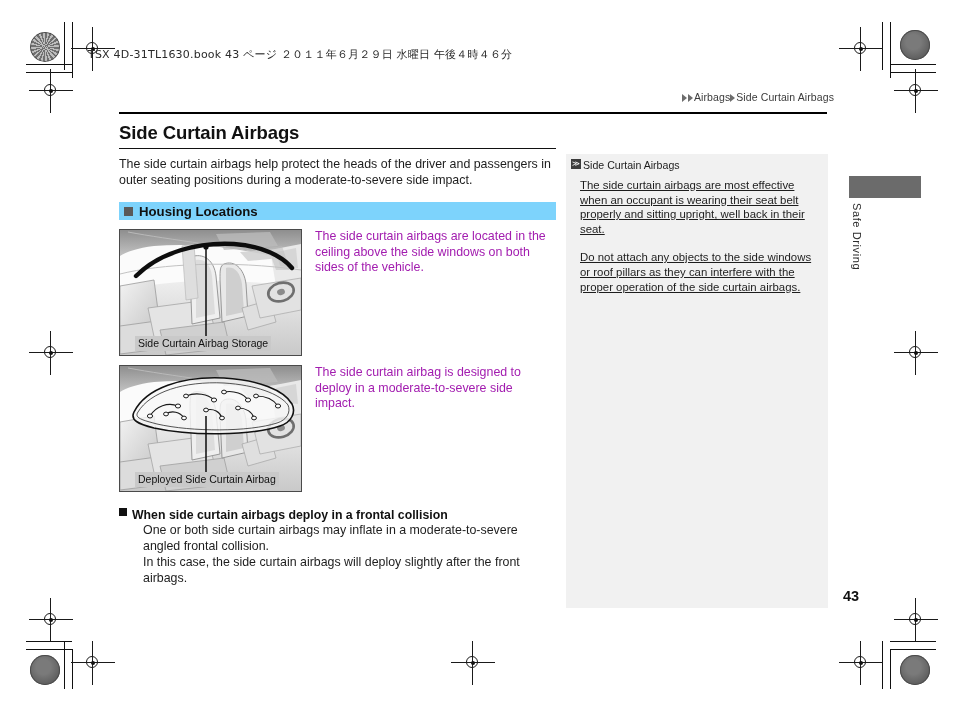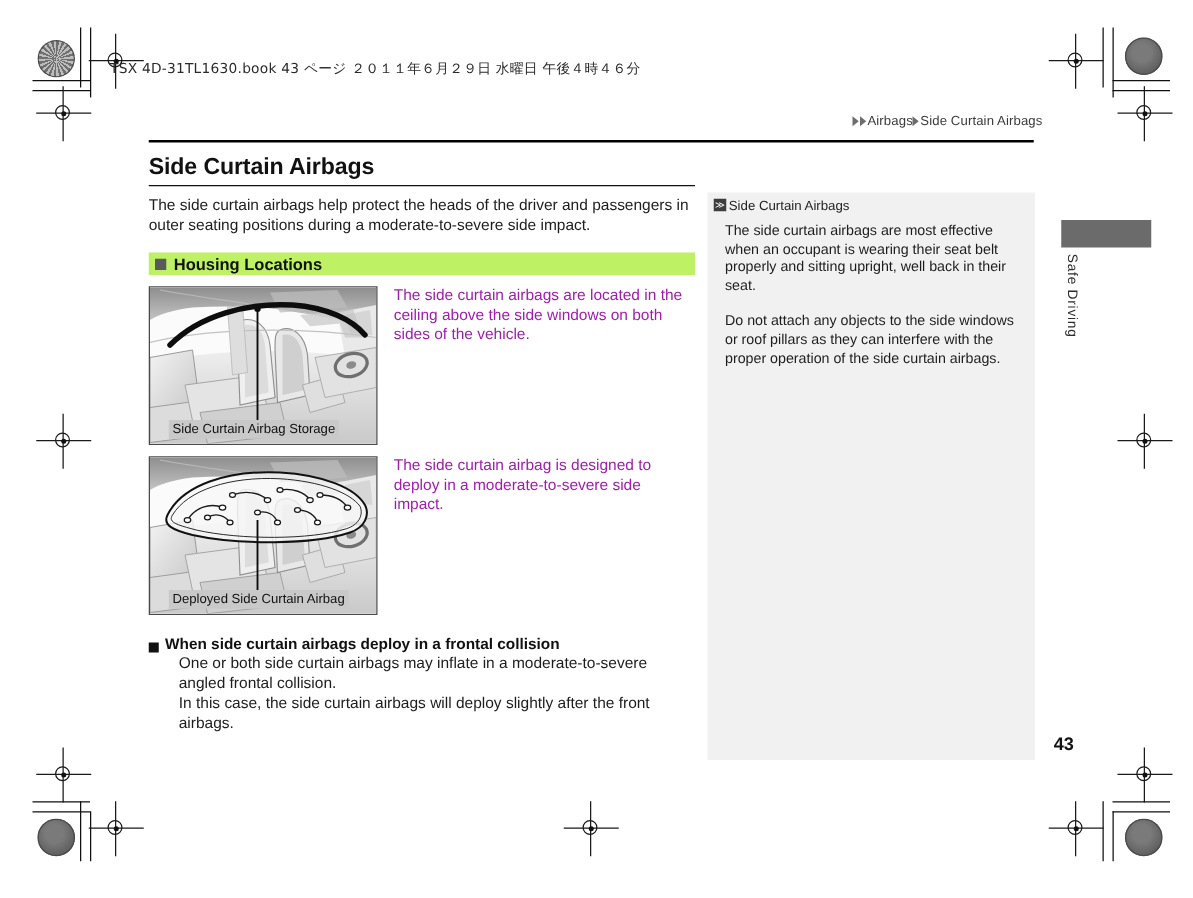--- a/index.html
+++ b/index.html
@@ -123,21 +123,21 @@
   }
   .intro {
     margin-top: 8px;
     font-size: 12.4px;
     line-height: 15.5px;
     color: #1d1d1d;
   }
 
   .sec-bar {
     margin-top: 14px;
-    background: #bef264;
+    background: #7dd3fc;
     height: 18px;
     width: 437px;
     display: flex;
     align-items: center;
     padding-left: 5px;
     box-sizing: border-box;
   }
   .sec-bar .sq {
     width: 9px; height: 9px;
     background: #5a5a5a;
@@ -188,21 +188,21 @@
     white-space: nowrap;
   }
 
   
   .subhead {
     margin-top: 16px;
     font-size: 12.3px;
     font-weight: bold;
     color: #111;
     display: flex;
-    align-items: flex-end;
+    align-items: flex-start;
   }
   .subhead .sq {
     width: 8px; height: 8px;
     background: #111;
     margin-right: 5px;
     flex: 0 0 auto;
     position: relative;
     top: 0px;
   }
   .body-p {
@@ -237,20 +237,21 @@
     text-align: center;
     margin-right: 2px;
     flex: 0 0 auto;
     font-family: "DejaVu Sans", sans-serif;
   }
   .note-body {
     padding: 7px 14px 0 14px;
     font-size: 11.4px;
     line-height: 14.6px;
     color: #1d1d1d;
+    text-decoration: underline;
   }
   .note-body p { margin: 0 0 14px 0; }
 
   
   .thumbtab-bar {
     position: absolute;
     left: 849px; top: 176px;
     width: 72px; height: 22px;
     background: #6b6b6b;
   }

